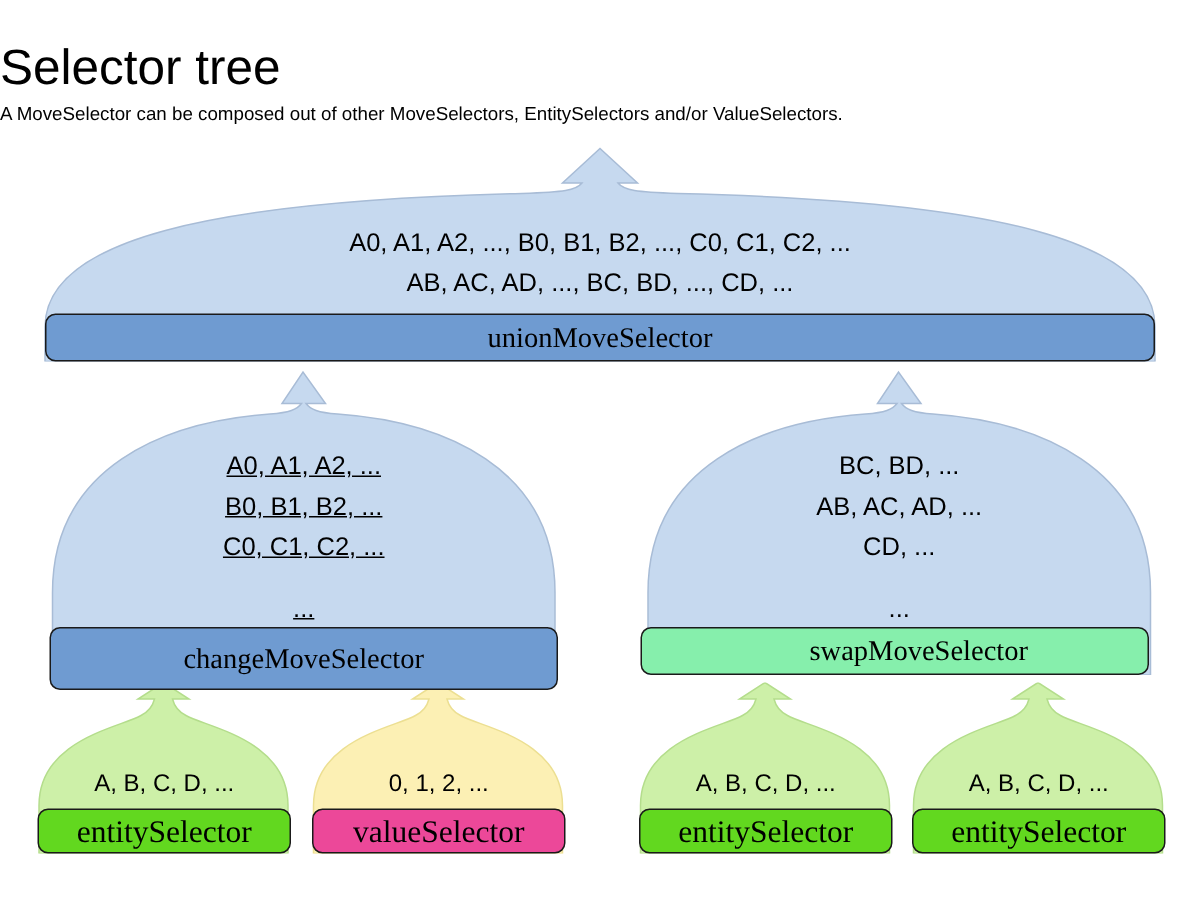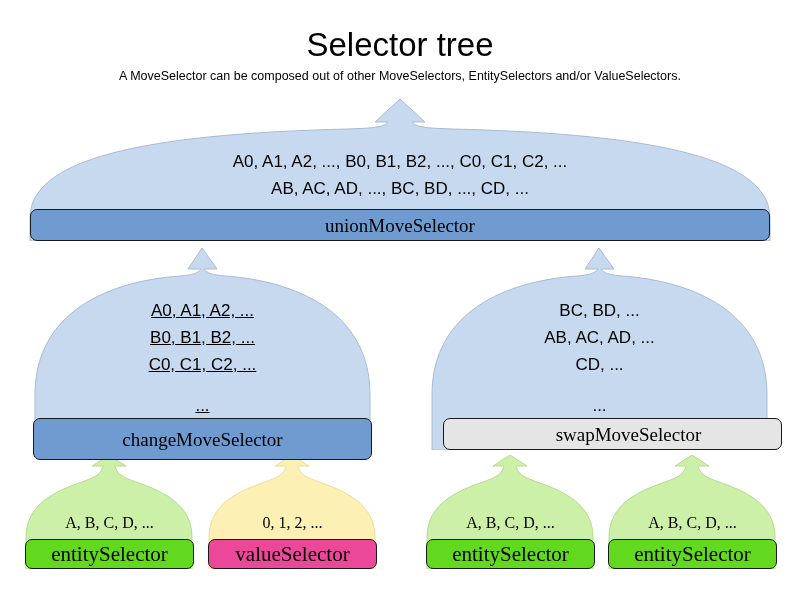--- a/index.html
+++ b/index.html
@@ -21,21 +21,21 @@
     width: 800px;
     height: 600px;
   }
 
   
   #header {
     position: absolute;
     left: 0;
     top: 0;
     width: 800px;
-    text-align: center;
+    text-align: left;
   }
   #diagram-title {
     margin: 0;
     padding-top: 26px;
     font-size: 33px;
     font-weight: normal;
     letter-spacing: 0px;
     line-height: 38px;
     font-family: "Liberation Sans", sans-serif;
   }
@@ -87,21 +87,21 @@
     font-family: Liberation Serif, serif;
   }
 
   
   #node-union .node-line { font-size: 17px; line-height: 27px; }
   #node-union .label-bar { font-size: 19px; }
 
   .mid .node-line { font-size: 17px; line-height: 27px; }
   .mid .label-bar { font-size: 19px; }
 
-  .leaf .node-line { font-size: 16px; line-height: 20px; font-family: Liberation Serif, serif; }
+  .leaf .node-line { font-size: 16px; line-height: 20px; }
   .leaf .label-bar { font-size: 21px; }
 </style>
 </head>
 <body>
 
 <div id="canvas">
 
   <div id="header">
     <h1 id="diagram-title">Selector tree</h1>
     <p id="diagram-subtitle">A MoveSelector can be composed out of other MoveSelectors, EntitySelectors and/or ValueSelectors.</p>
@@ -164,21 +164,21 @@
                C 177,28 182,30 195,31
                C 265,36 340,66 340,150
                L 340,205 Z" fill="#c6d9ef" stroke="#a8bcd6" stroke-width="1"></path>
     </svg>
     <div class="node-lines" style="top:52px;">
       <div class="node-line">BC, BD, ...</div>
       <div class="node-line">AB, AC, AD, ...</div>
       <div class="node-line">CD, ...</div>
       <div class="node-line" style="padding-top:14px;">...</div>
     </div>
-    <div class="label-bar" style="left:16px; top:173px; width:339px; height:32px; background:#e5e5e5;padding-left:32px;">swapMoveSelector</div>
+    <div class="label-bar" style="left:0; top:173px; width:339px; height:32px; background:#86efac;padding-left:32px;">swapMoveSelector</div>
   </div>
 
   <div class="node leaf" id="node-entity-left" style="left:22px; top:455px; width:175px; height:114px;">
     <svg class="balloon-svg" width="175" height="114" viewBox="0 0 175 114">
       <path d="M 4,114
                L 4,82
                C 4,38 58,30 72,22
                C 78,19 80,15 81,11
                L 70,11
                L 87,0

